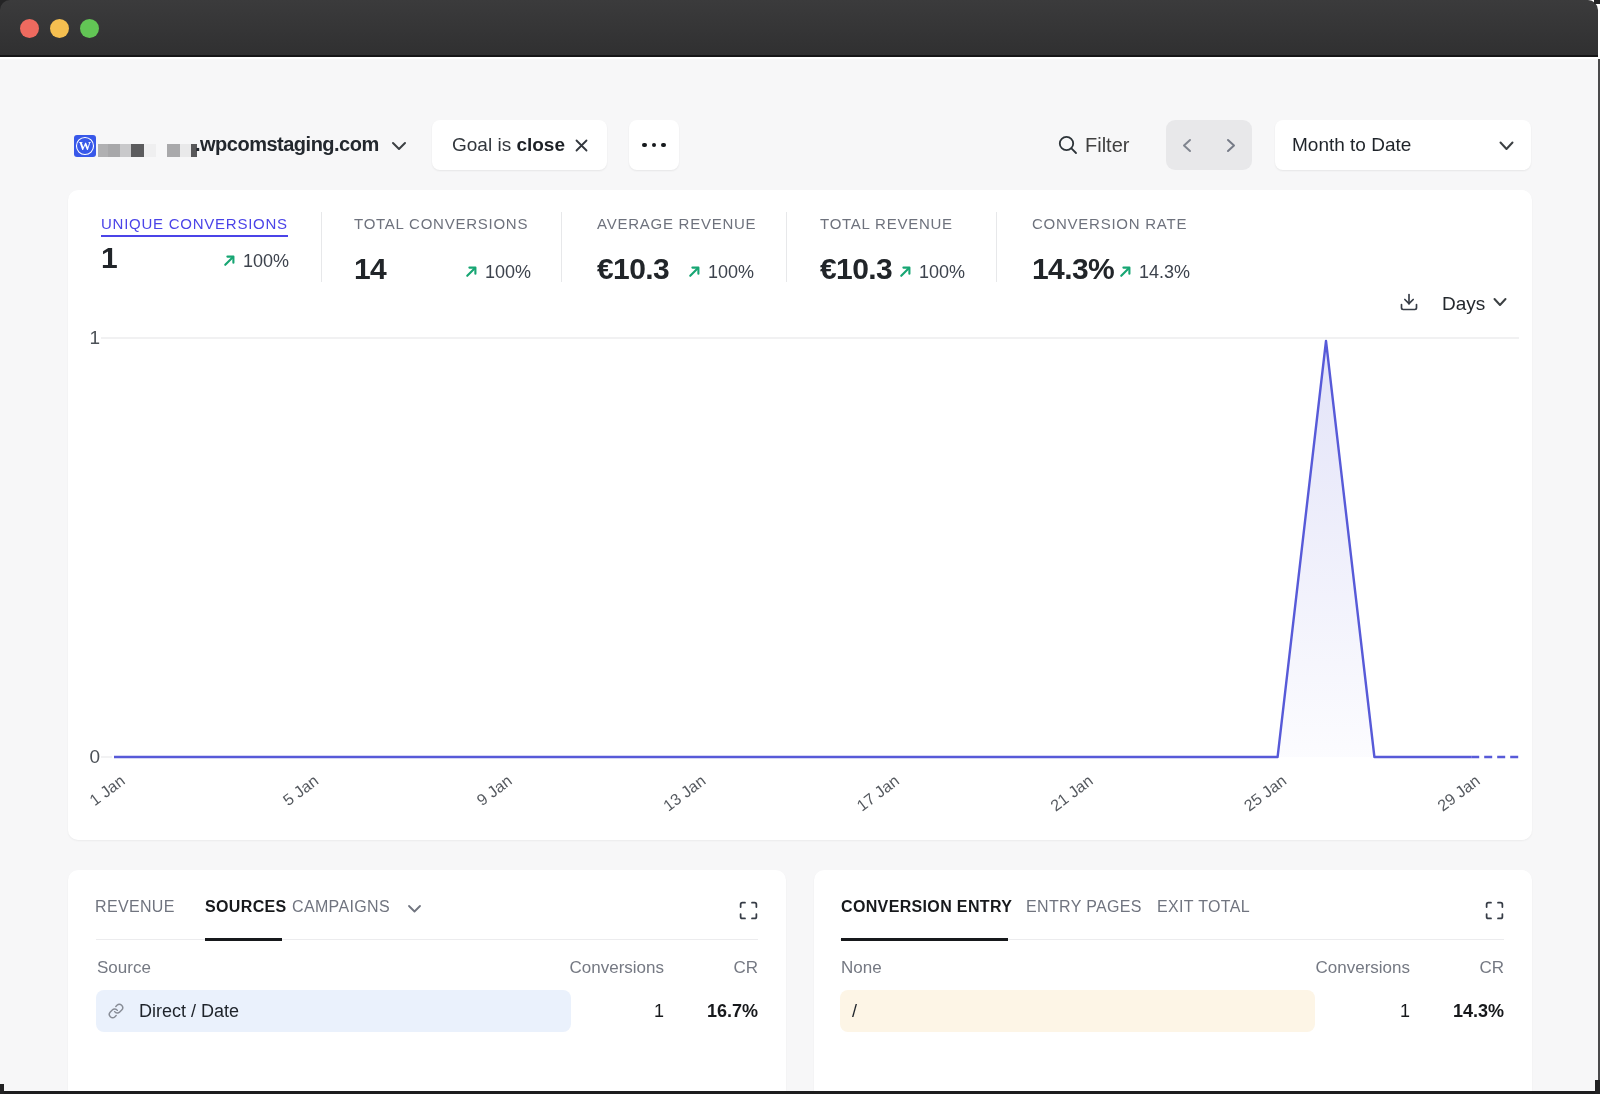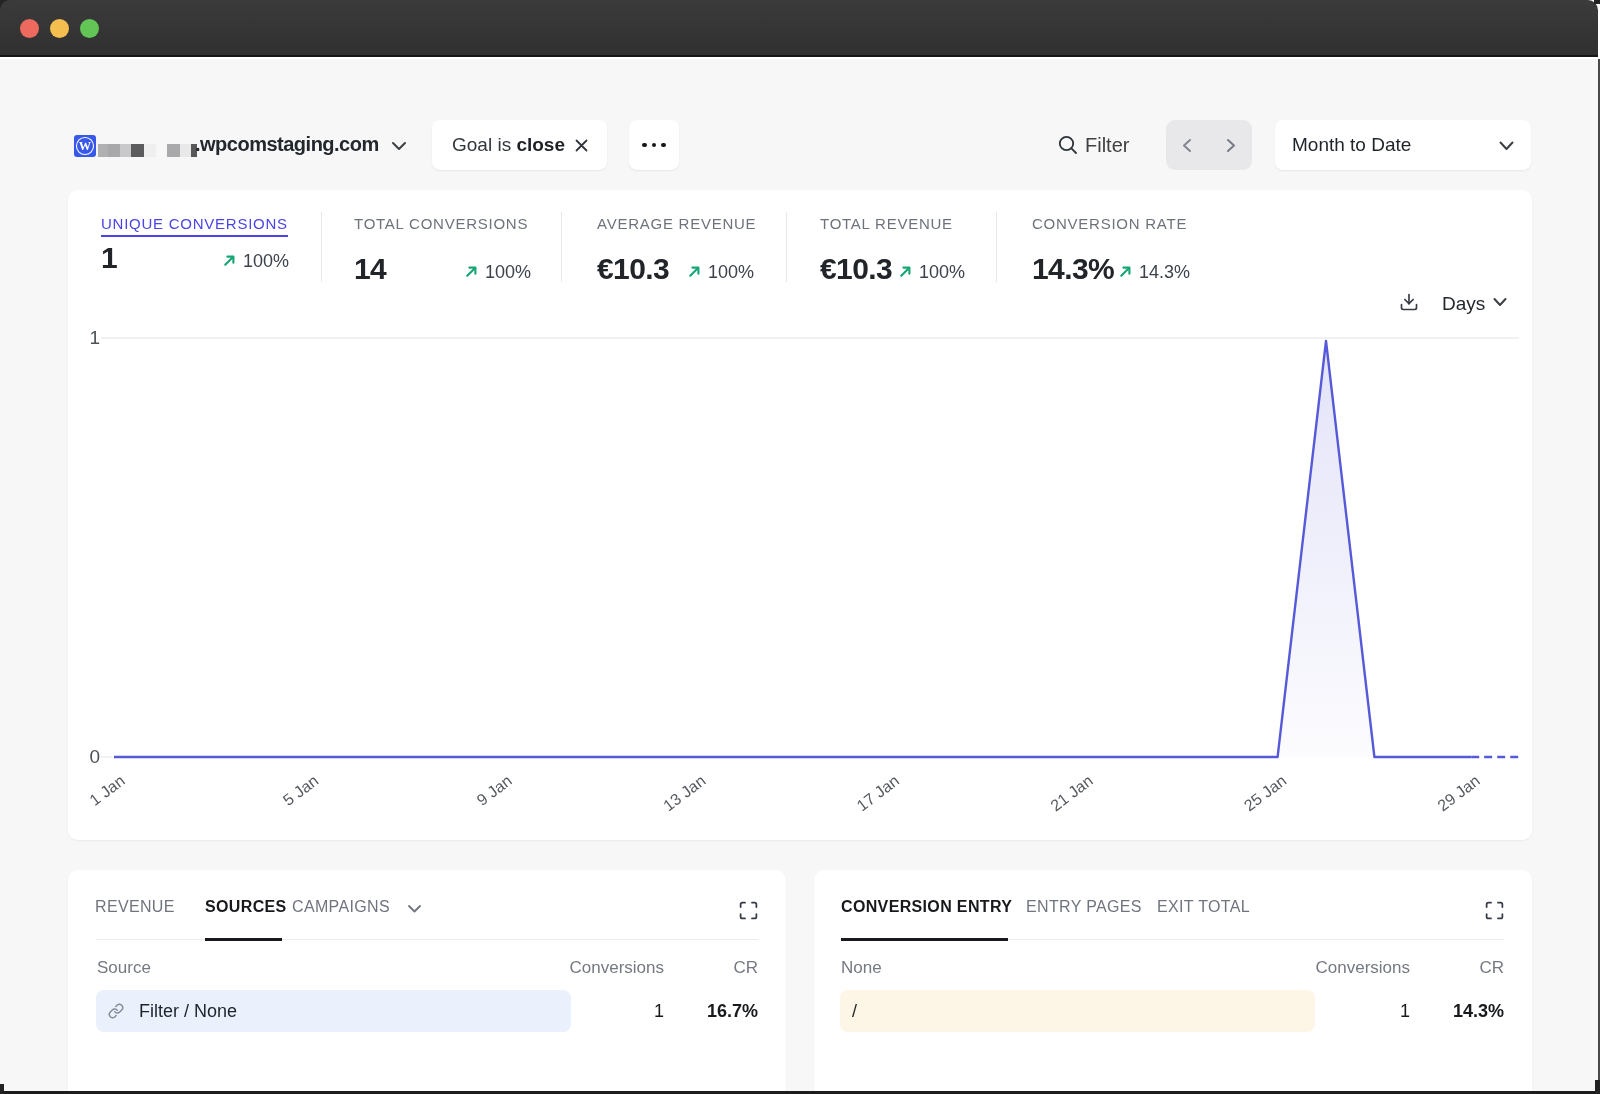--- a/index.html
+++ b/index.html
@@ -230,21 +230,21 @@
 <div class="abs" style="left:96px; top:939px; width:662px; height:1px; background:#ececee;"></div>
 <div class="abs" style="left:205px; top:938px; width:77px; height:3px; background:#17191c;"></div>
 <div class="th abs" style="left:97px; top:958px;">Source</div>
 <div class="th abs" style="left:469px; top:958px; width:195px; text-align:right;">Conversions</div>
 <div class="th abs" style="left:688px; top:958px; width:70px; text-align:right;">CR</div>
 <div class="rowbar" style="left:96px; top:990px; width:475px; background:#eaf1fc;"></div>
 <svg class="abs" style="left:108px; top:1003px;" width="16" height="16" viewBox="0 0 24 24" fill="none" stroke="#878c96" stroke-width="2.2" stroke-linecap="round" stroke-linejoin="round">
   <path d="M10 13a5 5 0 0 0 7.54.54l3-3a5 5 0 0 0-7.07-7.07l-1.72 1.71"></path>
   <path d="M14 11a5 5 0 0 0-7.54-.54l-3 3a5 5 0 0 0 7.07 7.07l1.71-1.71"></path>
 </svg>
-<div class="rowtxt abs" style="left:139px; top:1001px;">Filter / None</div>
+<div class="rowtxt abs" style="left:139px; top:1001px;">Direct / Date</div>
 <div class="rowval abs" style="left:469px; top:1001px; width:195px; text-align:right; font-weight:normal;">1</div>
 <div class="rowval abs" style="left:618px; top:1001px; width:140px; text-align:right;">16.7%</div>
 
 <div class="card" style="left:814px; top:870px; width:718px; height:224px; border-radius:10px 10px 0 0;"></div>
 <div class="tabs" style="left:841px; top:898px;">
   <span style="position:absolute; left:0px; color:#17191c; font-weight:bold; white-space:nowrap;">CONVERSION ENTRY</span>
   <span style="position:absolute; left:185px; white-space:nowrap;">ENTRY PAGES</span>
   <span style="position:absolute; left:316px; white-space:nowrap;">EXIT TOTAL</span>
 </div>
 <svg class="abs" style="left:1484px; top:900px;" width="21" height="21" viewBox="0 0 24 24" fill="none" stroke="#363c46" stroke-width="2" stroke-linecap="round" stroke-linejoin="round">

